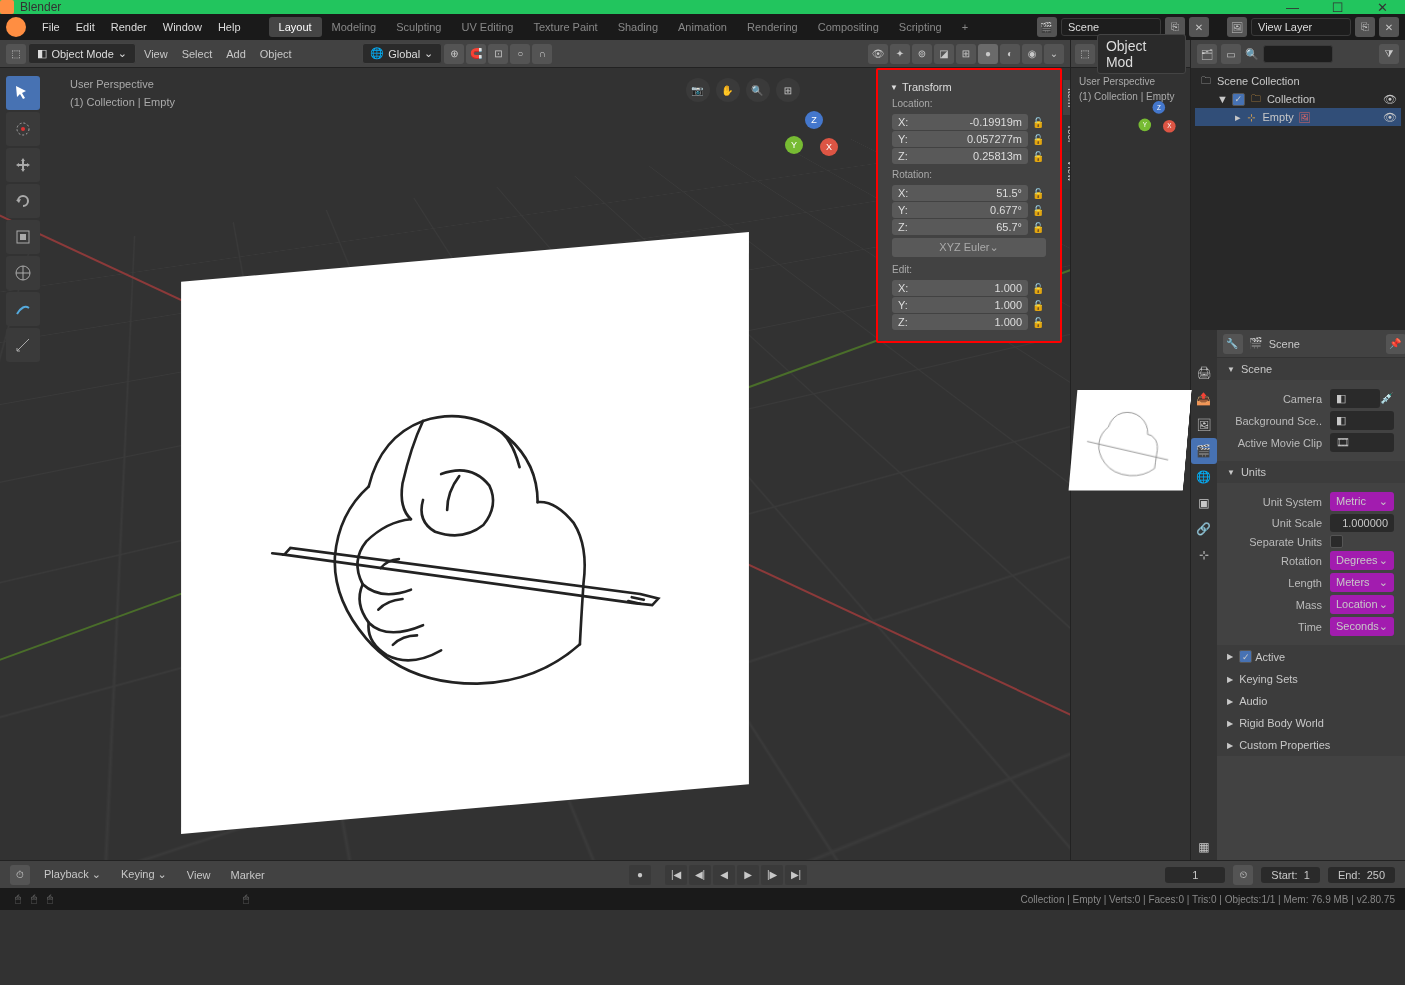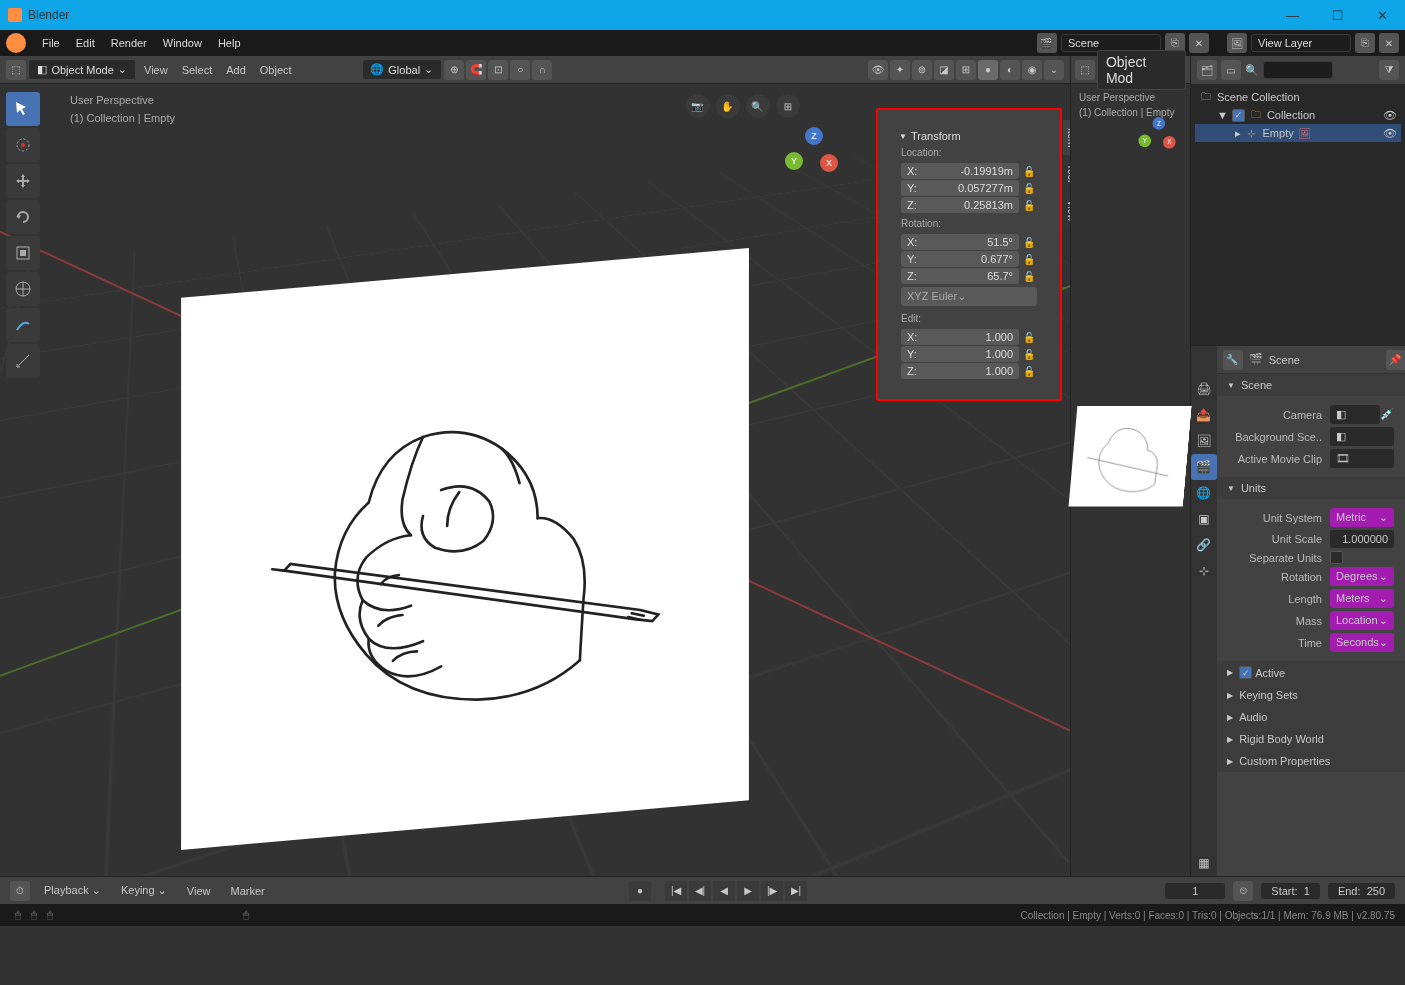--- a/index.html
+++ b/index.html
@@ -1,18 +1,18 @@
 <!DOCTYPE html>
 <html><head>
 <meta charset="utf-8">
 <style>
 * { margin: 0; padding: 0; box-sizing: border-box; font-family: -apple-system, BlinkMacSystemFont, "Segoe UI", sans-serif; user-select: none; }
 body { background: #323232; color: #c8c8c8; font-size: 11px; overflow: hidden; width: 1405px; height: 985px; }
 
-.titlebar { height: 30px; background: #0ea5e9; display: flex; align-items: center; padding-left: 8px; font-size: 12px; color: #333; }
+.titlebar { height: 14px; background: #22c55e; display: flex; align-items: center; padding-left: 0; font-size: 12px; color: #333; }
 .titlebar-icon { width: 14px; height: 14px; background: #ff8e42; border-radius: 2px; margin-right: 6px; }
 .titlebar-controls { margin-left: auto; display: flex; }
 .titlebar-btn { width: 45px; height: 30px; display: flex; align-items: center; justify-content: center; font-size: 13px; font-family: Arial; }
 
 .topbar { height: 26px; background: #1a1a1a; display: flex; align-items: center; padding: 0 6px; }
 .blender-logo { width: 20px; height: 20px; background: #ff8e42; border-radius: 50%; margin-right: 8px; }
 .menu-item { padding: 3px 8px; cursor: pointer; color: #ddd; }
 .workspace-tabs { display: flex; margin-left: 20px; align-items: center; }
 .workspace-tab { padding: 4px 10px; cursor: pointer; color: #888; font-size: 11px; }
 .workspace-tab.active { background: #454545; border-radius: 3px; color: #fff; }
@@ -43,28 +43,28 @@
 .overlay-label { position: absolute; left: 70px; top: 8px; color: #aaa; font-size: 11px; line-height:1.6; z-index:5;}
 
 .ref-image { position: absolute; left: 180px; top: 190px; width: 570px; height: 550px; background:#fff; transform: rotate(-5deg) skewX(-5deg); z-index:2; display:flex; align-items:center; justify-content:center;}
 .hand-svg { width: 85%; height: 85%; }
 
 .nav-gizmo { position: absolute; right: 270px; top: 10px; display:flex; gap:6px; z-index:5;}
 .gizmo-ball { width:24px; height:24px; border-radius:50%; background:#3a3a3a; display:flex; align-items:center; justify-content:center; font-size:10px; cursor:pointer;}
 .orient-widget { position:absolute; right:230px; top:40px; width:60px; height:60px; z-index:5;}
 .orient-ball { position:absolute; width:18px; height:18px; border-radius:50%; display:flex; align-items:center; justify-content:center; font-size:9px; color:#fff;}
 
-.transform-panel { position: absolute; right: 8px; top: 24px; width: 186px; background: #424242; border: 2px solid #ff0000; z-index:10; padding:17px; border-radius:2px;}
+.transform-panel { position: absolute; right: 8px; top: 0; width: 186px; background: #424242; border: 2px solid #ff0000; z-index:10; padding:8px; border-radius:2px;}
 .panel-header { font-size: 11px; padding: 3px 4px; color: #ddd; display:flex; align-items:center; }
 .panel-header::before { content:"▼"; font-size:8px; margin-right:4px;}
 .prop-section { padding: 2px 6px; font-size:10px; color:#aaa; }
 .prop-row { display: flex; align-items: center; margin: 1px 0; gap:4px;}
 .prop-field { flex:1; background: #595959; border-radius: 3px; padding: 2px 6px; display:flex; justify-content:space-between; font-size:11px; color:#ddd;}
 .lock-icon { width:14px; color:#888; cursor:pointer; font-size:10px;}
-.rotmode { background:#595959; border-radius:3px; padding:3px 6px; margin:3px 0; font-size:11px; display:flex; justify-content:flex-start;}
+.rotmode { background:#595959; border-radius:3px; padding:3px 6px; margin:3px 0; font-size:11px; display:flex; justify-content:center;}
 
 .side-tabs { position:absolute; right:-20px; top:10px; display:flex; flex-direction:column; gap:1px;}
 .side-tab { writing-mode: vertical-rl; background:#333; padding:8px 3px; font-size:10px; cursor:pointer; border-radius:0 3px 3px 0;}
 .side-tab.active { background:#424242;}
 
 .secondary-viewport { width:120px; border-left:1px solid #222; position:relative; background:#323232;}
 .second-vp-body { position:absolute; top:290px; bottom:0; left:0; right:0; background:#323232;}
 .mini-img { position:absolute; left:2px; top:60px; width:114px; height:100px; background:#fff; transform:skewX(-5deg);}
 
 .right-panel { width: 215px; background: #373737; display: flex; flex-direction: column; border-left:1px solid #222;}
@@ -117,20 +117,33 @@
   </div>
 </div>
 
 <div class="topbar">
   <div class="blender-logo"></div>
   <div class="menu-item">File</div>
   <div class="menu-item">Edit</div>
   <div class="menu-item">Render</div>
   <div class="menu-item">Window</div>
   <div class="menu-item">Help</div>
+  <div class="workspace-tabs">
+    <div class="workspace-tab active">Layout</div>
+    <div class="workspace-tab">Modeling</div>
+    <div class="workspace-tab">Sculpting</div>
+    <div class="workspace-tab">UV Editing</div>
+    <div class="workspace-tab">Texture Paint</div>
+    <div class="workspace-tab">Shading</div>
+    <div class="workspace-tab">Animation</div>
+    <div class="workspace-tab">Rendering</div>
+    <div class="workspace-tab">Compositing</div>
+    <div class="workspace-tab">Scripting</div>
+    <div class="workspace-tab">+</div>
+  </div>
   <div class="scene-input">
     <span class="hdr-icon">🎬</span>
     <input class="field-input" value="Scene" style="">
     <span class="hdr-icon">⎘</span>
     <span class="hdr-icon">✕</span>
     <span style="width:10px"></span>
     <span class="hdr-icon">🖼</span>
     <input class="field-input" value="View Layer" style="">
     <span class="hdr-icon">⎘</span>
     <span class="hdr-icon">✕</span>

